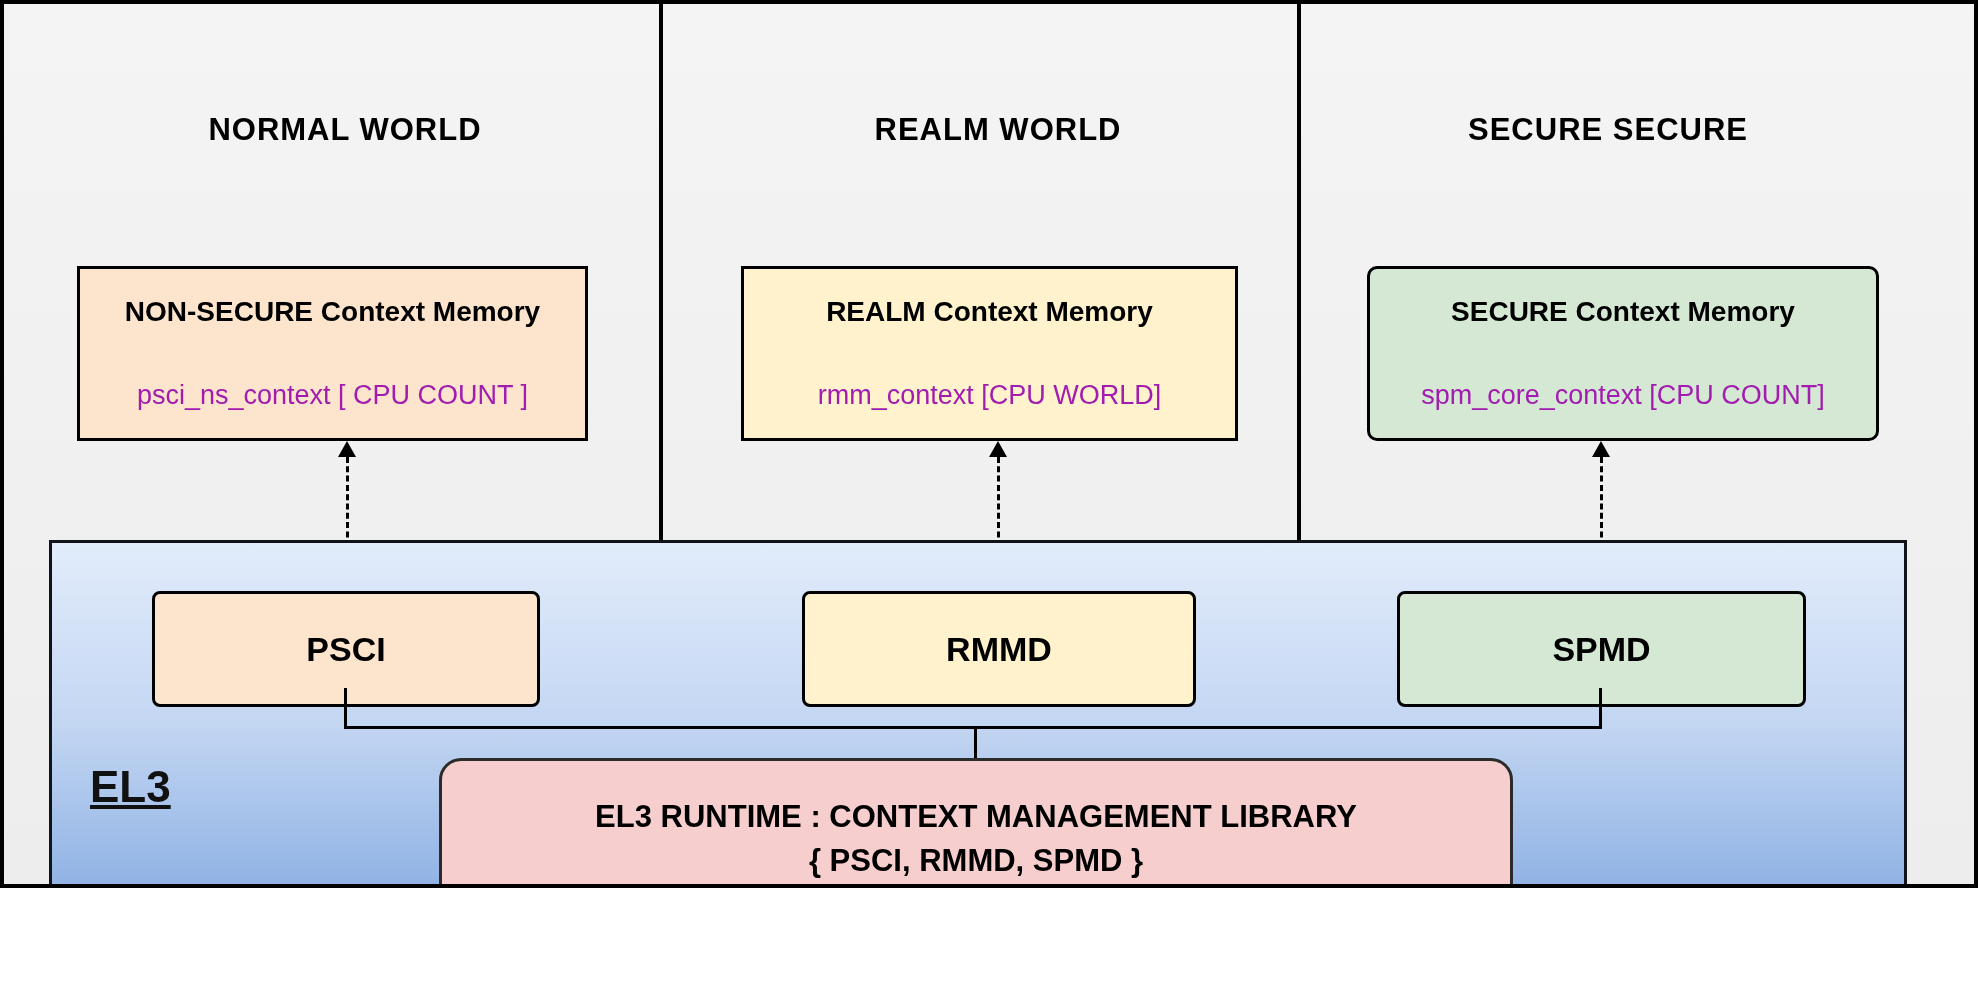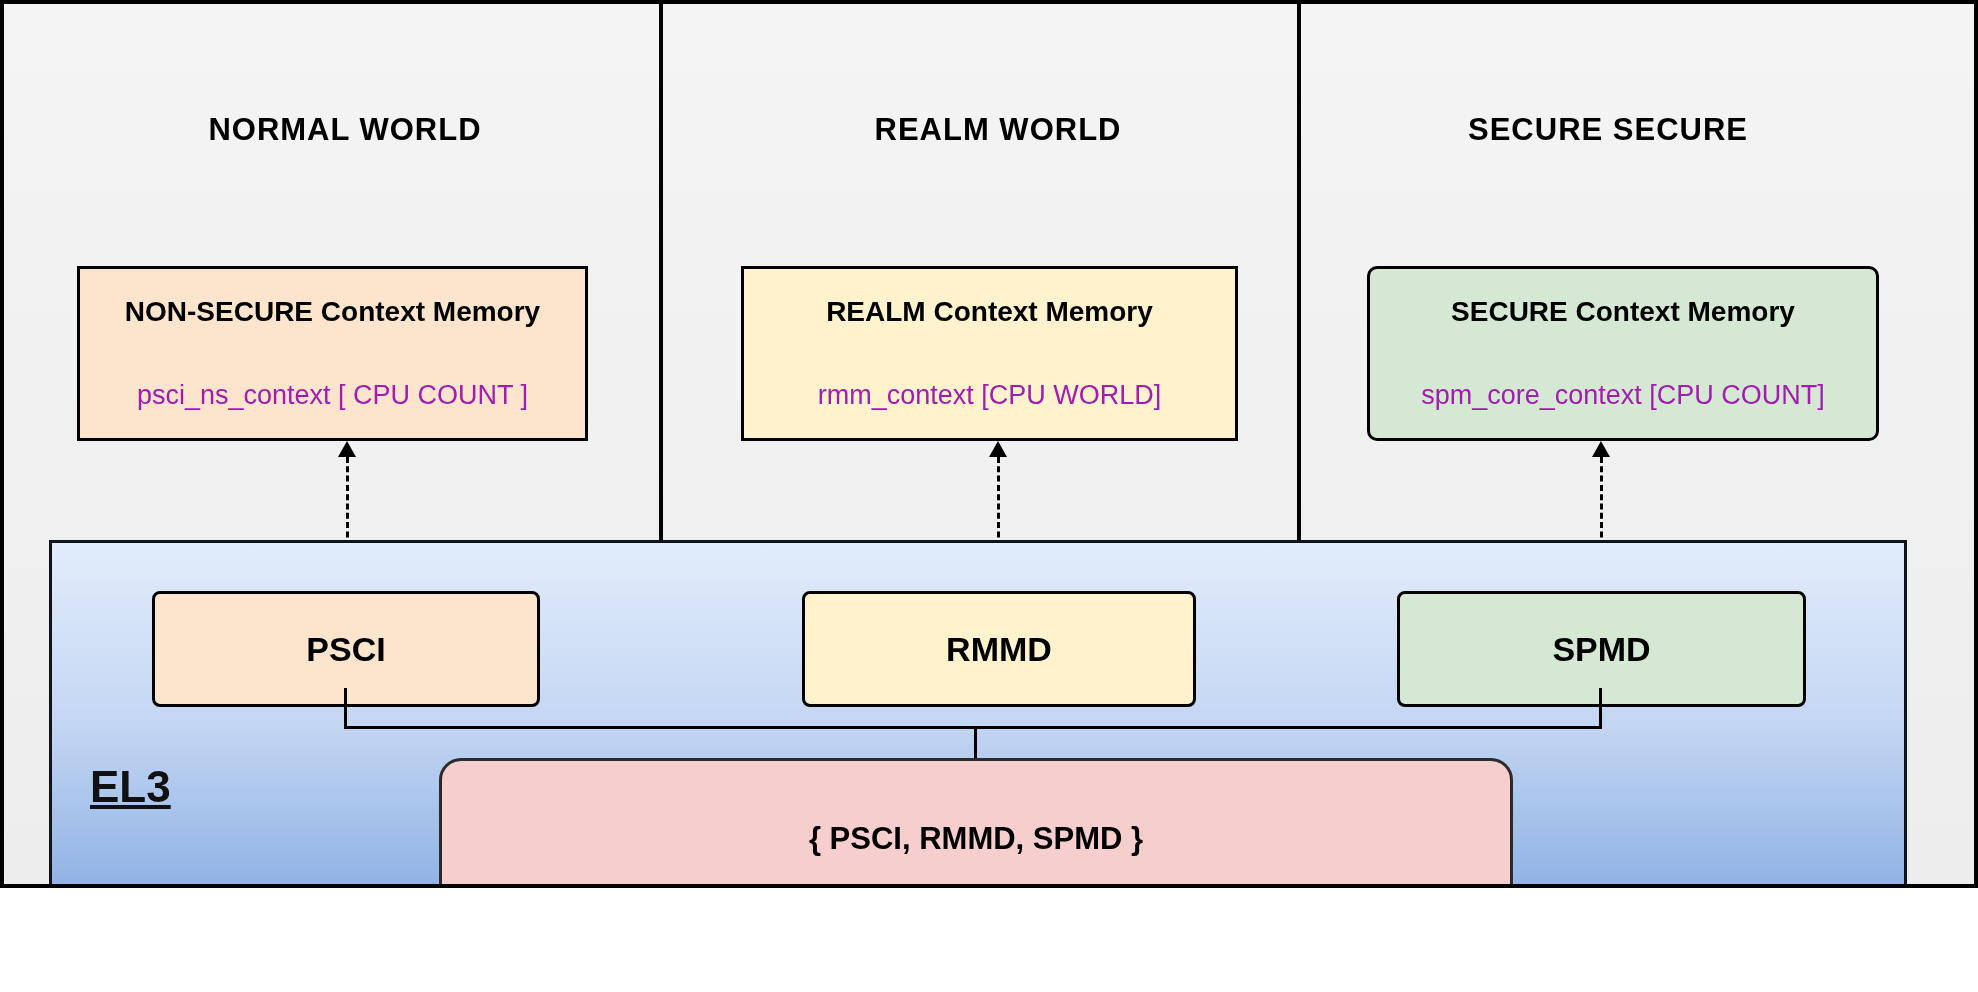--- a/index.html
+++ b/index.html
@@ -181,16 +181,17 @@
   <div class="module-box fill-peach" style="left:148px; width:388px;">PSCI</div>
   <div class="module-box fill-yellow" style="left:798px; width:394px;text-align:center;">RMMD</div>
   <div class="module-box fill-green" style="left:1393px; width:409px;">SPMD</div>
 
   <div class="connector" style="left:340px; top:684px; width:3px; height:40px;"></div>
   <div class="connector" style="left:1595px; top:684px; width:3px; height:40px;"></div>
   <div class="connector" style="left:340px; top:722px; width:1258px; height:3px;"></div>
   <div class="connector" style="left:970px; top:722px; width:3px; height:34px;"></div>
 
   <div class="runtime-box">
+    <div class="runtime-line">EL3 RUNTIME : CONTEXT MANAGEMENT LIBRARY</div>
     <div class="runtime-line">{ PSCI, RMMD, SPMD }</div>
   </div>
 
 </div>
 
 </body></html>

